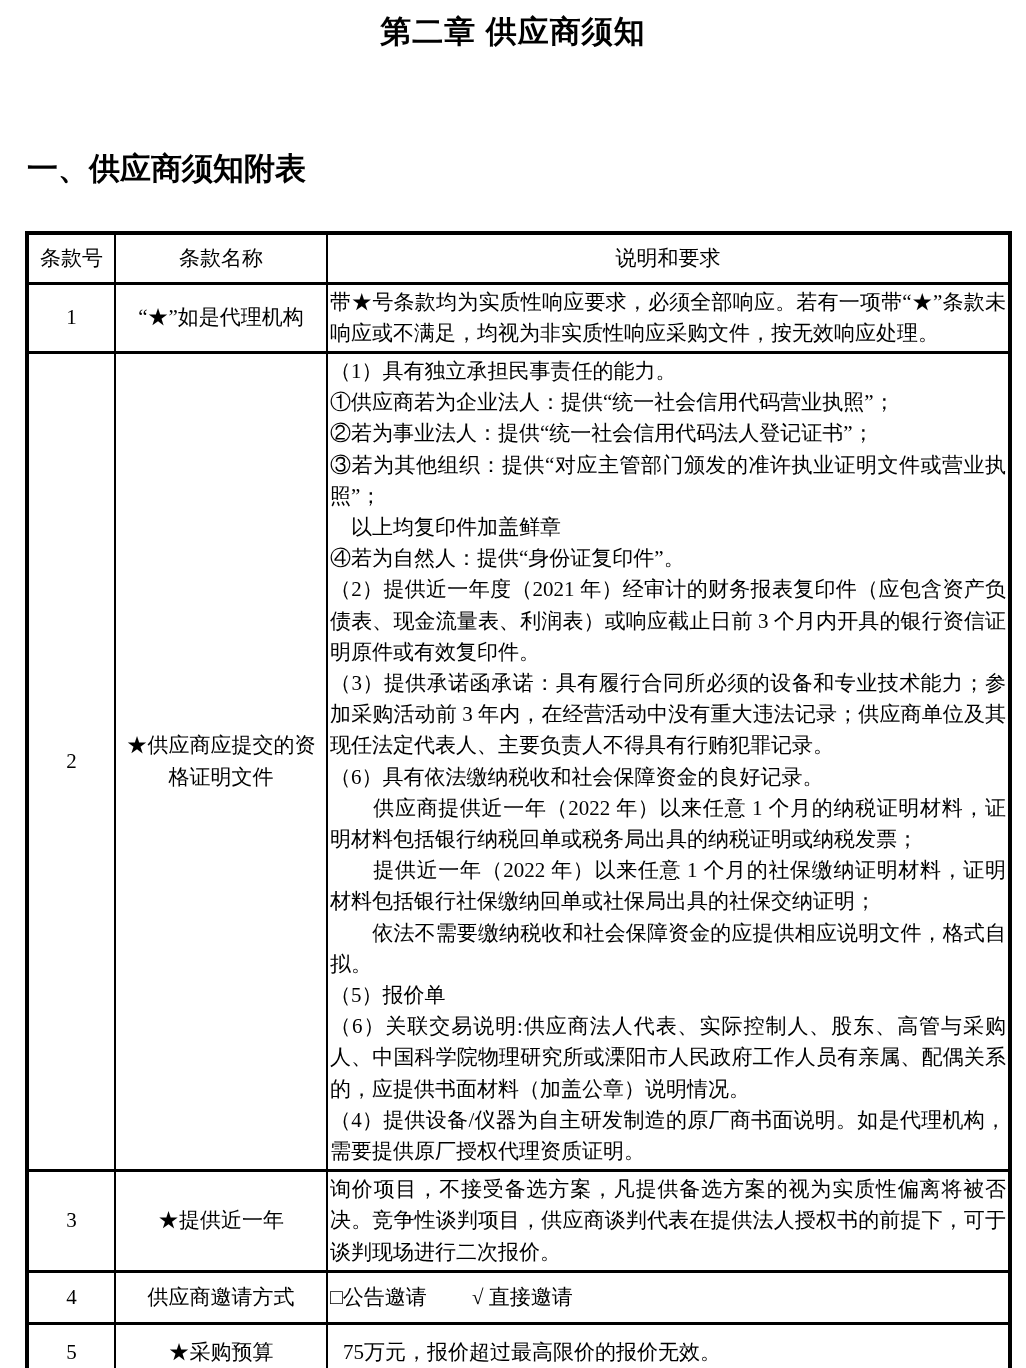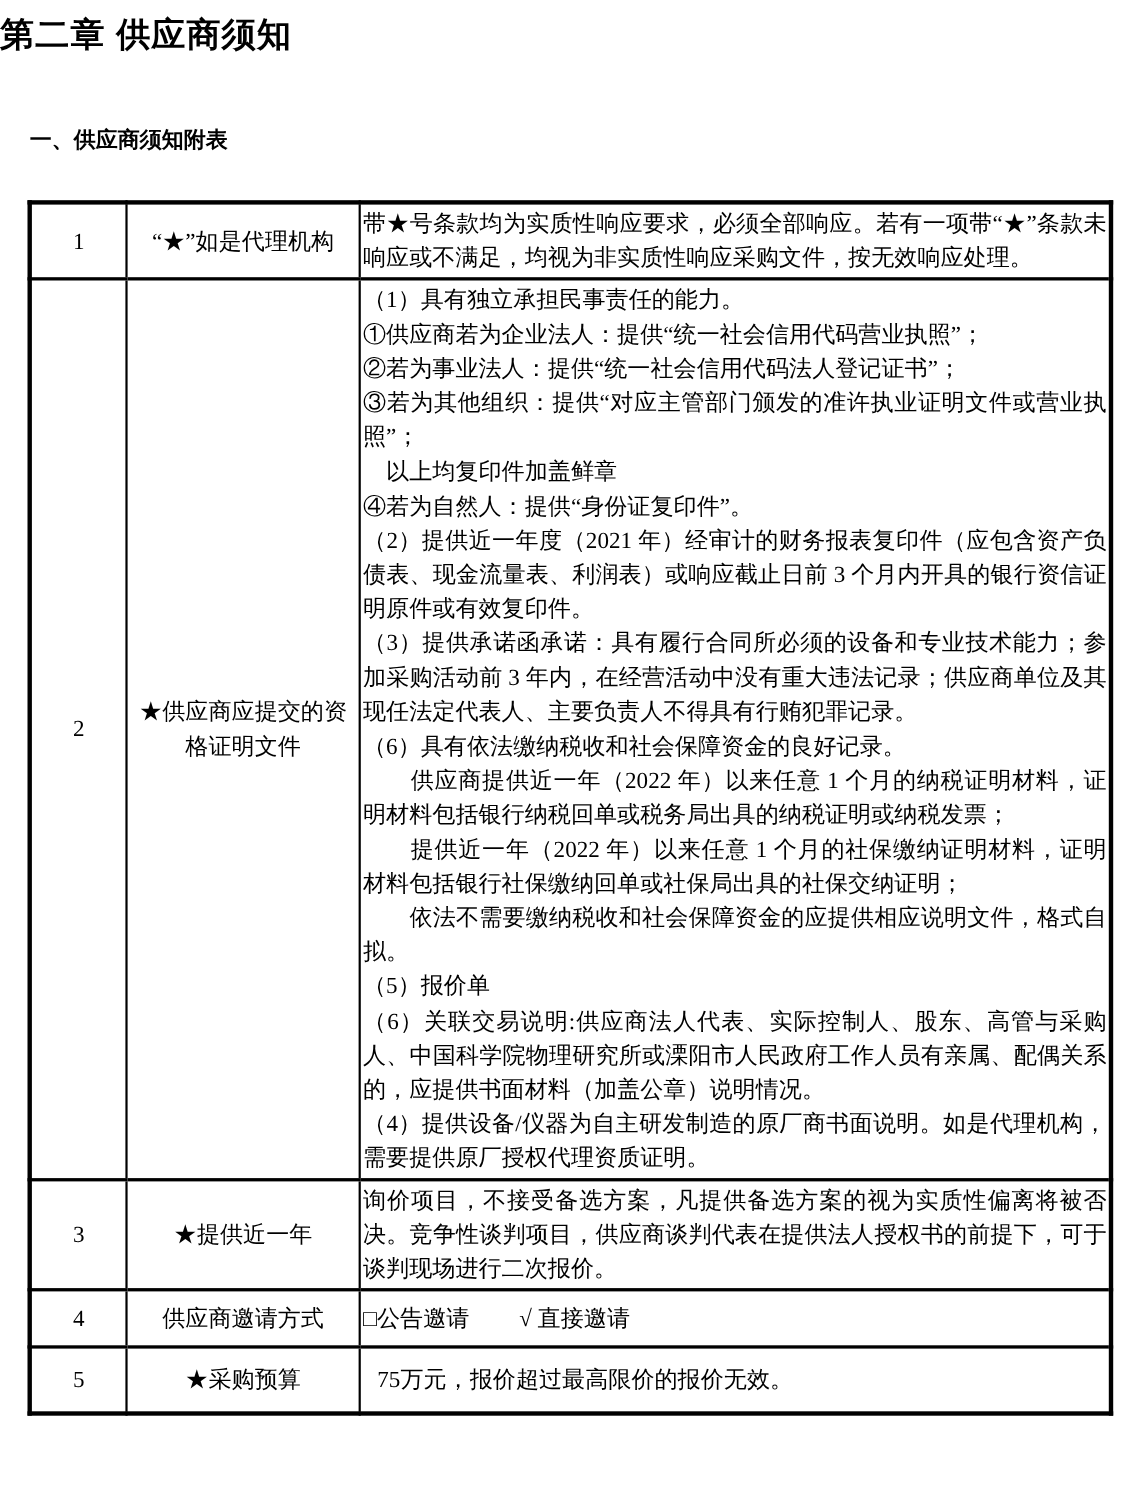--- a/index.html
+++ b/index.html
@@ -6,29 +6,29 @@
     margin: 0;
     padding: 0;
     background: #ffffff;
     color: #000000;
     width: 1026px;
     height: 1368px;
     font-family: "Liberation Serif", "DejaVu Serif", serif;
   }
   .doc-title {
     margin: 11px 0 0 0;
-    text-align: left;
+    text-align: center;
     font-size: 31px;
     font-weight: 700;
     letter-spacing: 1px;
     font-family: "Liberation Sans", "DejaVu Sans", sans-serif;
   }
   .section-heading {
-    margin: 61px 0 0 27px;
-    font-size: 20px;
+    margin: 95px 0 0 27px;
+    font-size: 31px;
     font-weight: 700;
     font-family: "Liberation Sans", "DejaVu Sans", sans-serif;
   }
   table.notice-table {
     border-collapse: collapse;
     table-layout: fixed;
     width: 983px;
     margin: 41px 0 0 25px;
     border: 4px solid #000;
   }
@@ -73,20 +73,25 @@
   <h2 class="section-heading">一、供应商须知附表</h2>
 
   <table class="notice-table">
     <colgroup>
       <col class="col-no">
       <col class="col-name">
       <col class="col-desc">
     </colgroup>
 
     <tbody>
+        <tr class="header-row">
+      <td>条款号</td>
+      <td>条款名称</td>
+      <td>说明和要求</td>
+    </tr>
 
     <tr class="row-1">
       <td class="cell-no">1</td>
       <td class="cell-name">“★”如是代理机构</td>
       <td class="cell-desc">
         <div class="para">带★号条款均为实质性响应要求，必须全部响应。若有一项带“★”条款未响应或不满足，均视为非实质性响应采购文件，按无效响应处理。</div>
       </td>
     </tr>
 
     <tr class="row-2">

